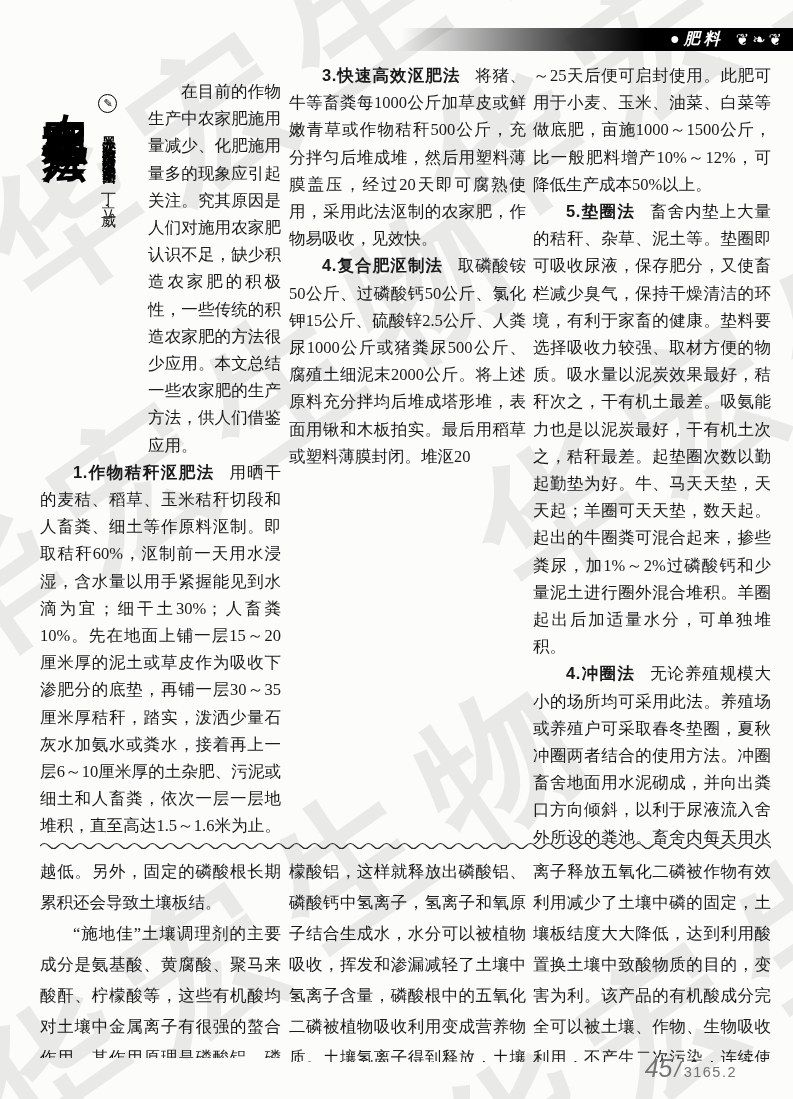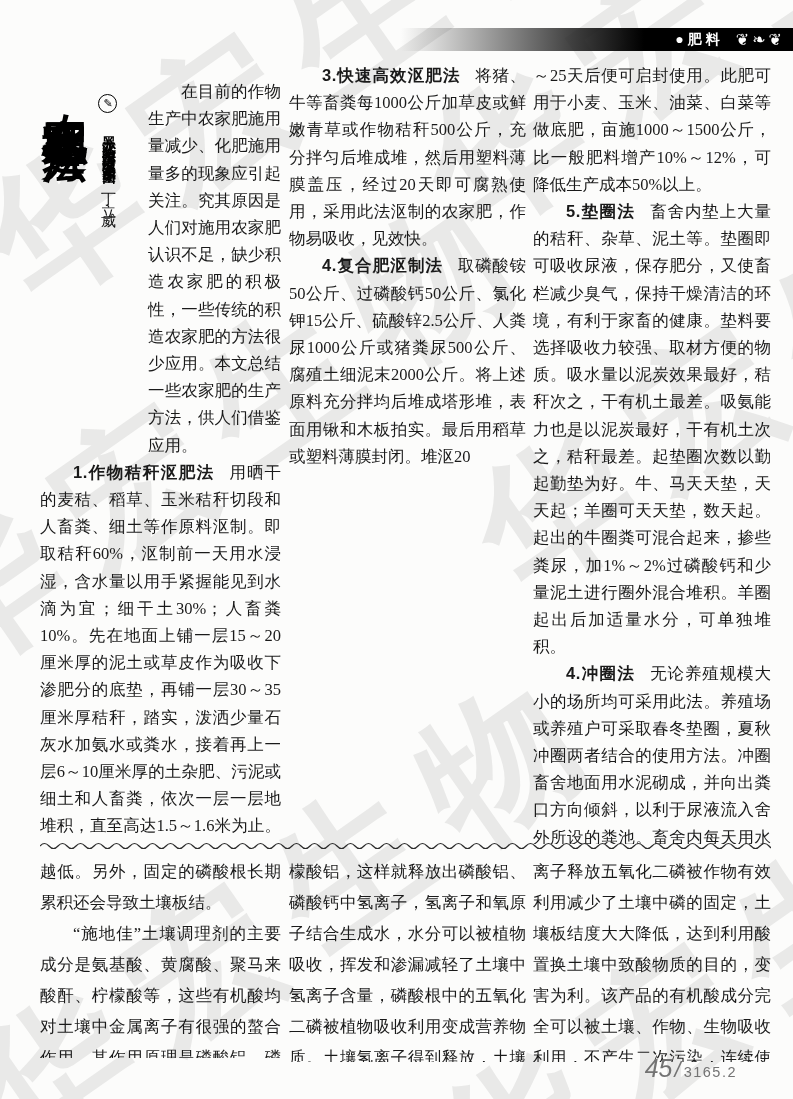--- a/index.html
+++ b/index.html
@@ -20,21 +20,21 @@
   .wm3{left:-140px;top:330px;}
   .wm4{left:430px;top:250px;}
   .wm5{left:-70px;top:810px;}
   .wm6{left:390px;top:870px;}
   
   .header-bar{
     position:absolute;top:28px;right:0;width:392px;height:23px;z-index:2;
     background:linear-gradient(to right, rgba(0,0,0,0), rgba(40,40,40,0.85) 42%, #000 62%);
     display:flex;align-items:center;justify-content:flex-end;color:#fff;
   }
-  .header-label{font-family:"Liberation Sans","DejaVu Sans",sans-serif;font-weight:bold;font-size:14px;letter-spacing:4px;margin-right:12px;}
+  .header-label{font-family:"Liberation Sans","DejaVu Sans",sans-serif;font-weight:bold;font-size:16px;letter-spacing:4px;margin-right:12px;font-style:italic;}
   .header-ornament{font-size:16px;letter-spacing:3px;margin-right:8px;line-height:1;}
   
   .col{position:absolute;text-align:justify;overflow:hidden;z-index:1;}
   .col p{margin:0;padding:0;}
   .body{font-size:16.5px;line-height:27.2px;}
   .bbody{font-size:16.5px;line-height:31px;}
   .indent{text-indent:2em;}
   .sec-head{
     font-family:"Liberation Sans","DejaVu Sans",sans-serif;font-weight:bold;
     letter-spacing:0.5px;margin-right:0.9em;

